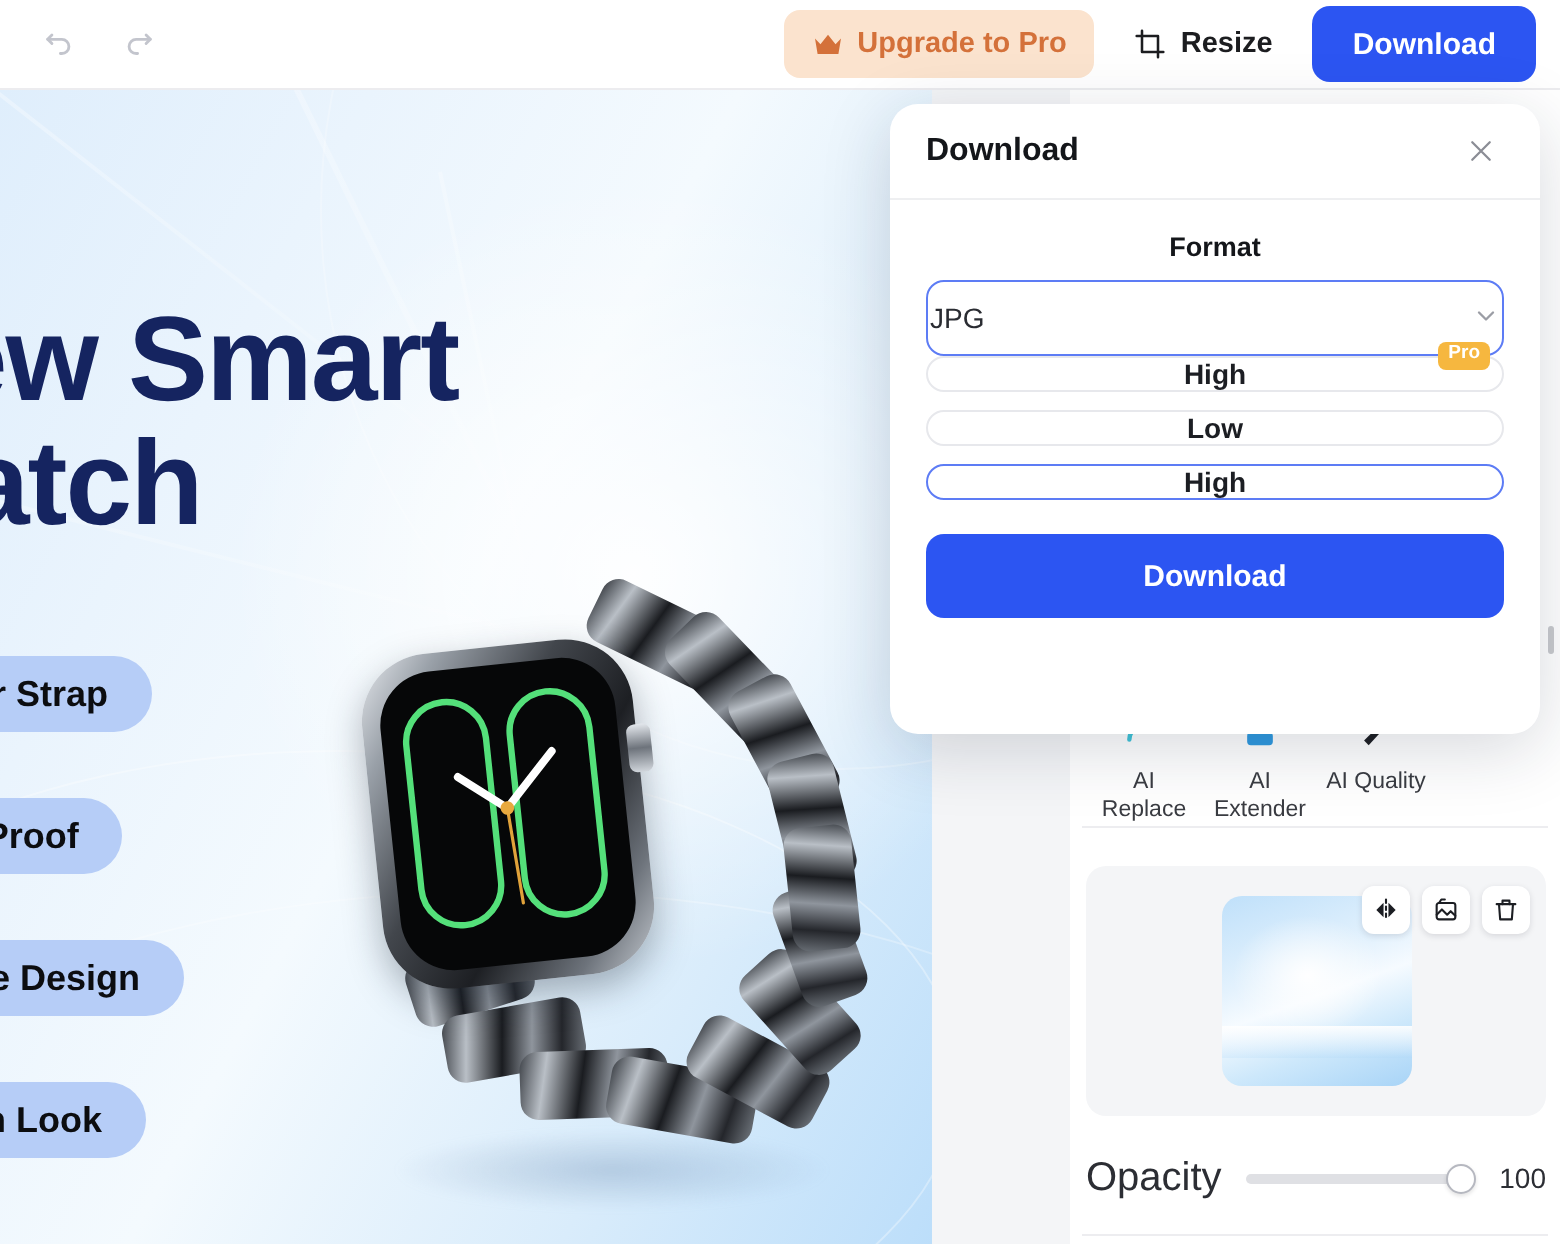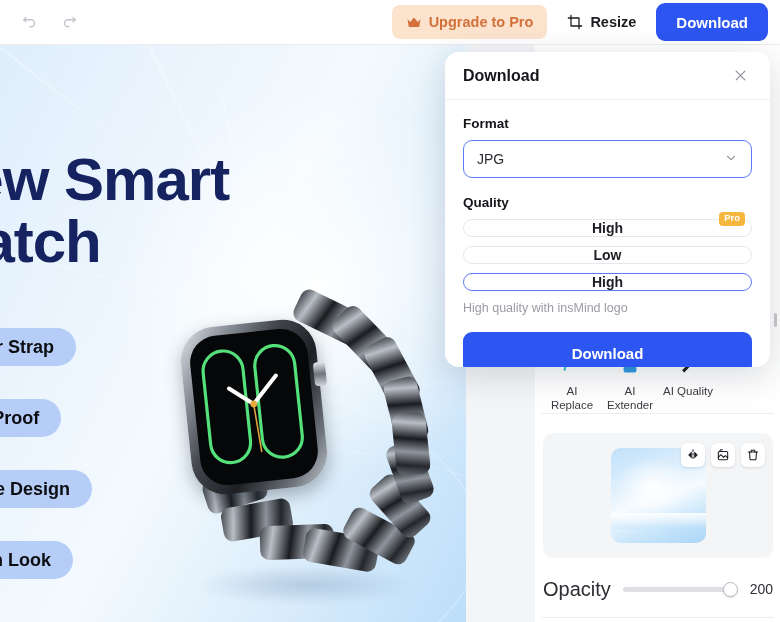--- a/index.html
+++ b/index.html
@@ -195,24 +195,24 @@
   .modal-header {
     height: 48px; display: flex; align-items: center;
     padding: 0 18px; border-bottom: 1px solid #eeeff1;
   }
   .modal-title { font-size: 16px; font-weight: 700; color: #14161a; }
   .modal-close {
     margin-left: auto; width: 24px; height: 24px; cursor: pointer;
     display: flex; align-items: center; justify-content: center; color: #8b8d95;
   }
   .modal-body { padding: 16px 18px 0 18px; }
-  .field-label { font-size: 13.5px; font-weight: 700; color: #14161a; margin-bottom: 9px; }
+  .field-label { font-size: 13.5px; font-weight: 700; color: #14161a; margin-bottom: 9px; text-align: center; }
   .select-box {
     height: 38px; border: 1.4px solid #5d7cf5; border-radius: 9px;
-    display: flex; align-items: center; padding: 0 13px;
+    display: flex; align-items: center; padding: 0 1px;
     font-size: 14px; color: #2a2c32; cursor: pointer;
   }
   .select-chevron { margin-left: auto; color: #9b9da5; }
   .quality-label { margin-top: 17px; }
   .quality-row { display: flex; gap: 9px; flex-direction: column; }
   .qbtn {
     position: relative; flex: 1; height: 42px; border-radius: 9px;
     border: 1.3px solid #e7e8ec; background: #fff;
     display: flex; align-items: center; justify-content: center;
     font-size: 14px; font-weight: 700; color: #1c1e23; cursor: pointer;
@@ -396,21 +396,21 @@
             </svg>
           </div>
         </div>
       </div>
 
       <div class="opacity-row">
         <div class="opacity-label">Opacity</div>
         <div class="slider-track">
           <div class="slider-knob"></div>
         </div>
-        <div class="opacity-value">200</div>
+        <div class="opacity-value">100</div>
       </div>
 
       <div class="panel-divider2"></div>
     </div>
   </div>
 
   <div class="modal">
     <div class="modal-header">
       <div class="modal-title">Download</div>
       <div class="modal-close">
@@ -424,35 +424,33 @@
       <div class="field-label">Format</div>
       <div class="select-box">
         <span>JPG</span>
         <span class="select-chevron">
           <svg width="14" height="14" viewBox="0 0 24 24" fill="none" stroke="currentColor" stroke-width="2" stroke-linecap="round" stroke-linejoin="round">
             <polyline points="6 9 12 15 18 9"></polyline>
           </svg>
         </span>
       </div>
 
-      <div class="field-label quality-label">Quality</div>
       <div class="quality-row">
         <div class="qbtn">
           <span class="pro-badge">Pro</span>
           <span>High</span>
         </div>
         <div class="qbtn">
           <span>Low</span>
         </div>
         <div class="qbtn selected">
           <span>High</span>
         </div>
       </div>
 
-      <div class="quality-hint">High quality with insMind logo</div>
 
       <div class="modal-download-btn">
         <span>Download</span>
       </div>
     </div>
   </div>
 
 </div>
 
 </body></html>

